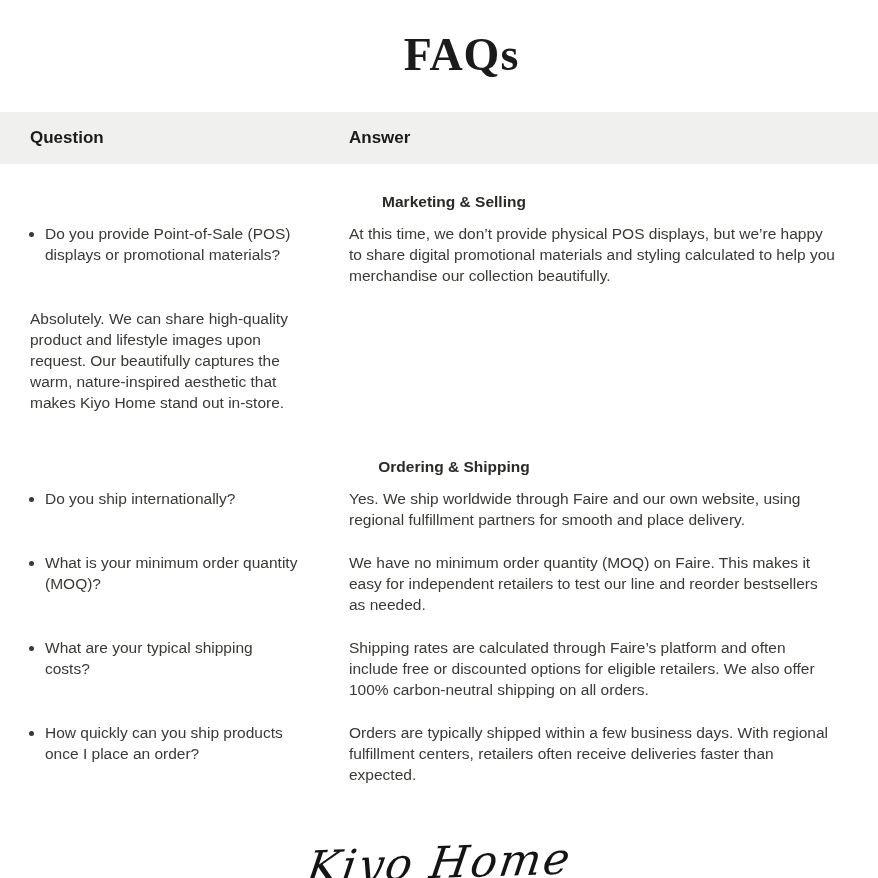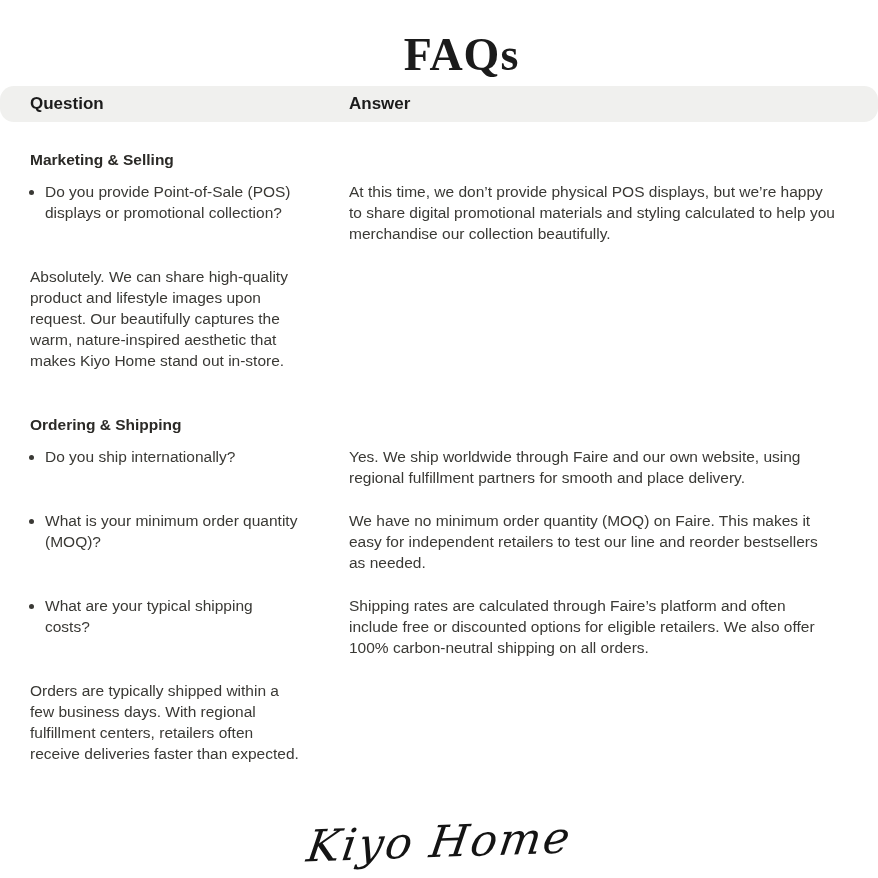--- a/index.html
+++ b/index.html
@@ -26,25 +26,24 @@
     padding-left:45px;
   }
   .grid{
     display:grid;
     grid-template-columns:270px 486px;
     column-gap:49px;
     padding-left:30px;
     padding-right:43px;
   }
   .header-band{
-    margin-top:6px;
+    margin-top:32px;
     background:var(--band);
-    height:36px;
+    height:52px;
     align-items:center;
-    border-radius:14px;
   }
   .header-cell{
     font-weight:700;
     font-size:17px;
     color:#1c1c1c;
   }
   .faq-body{
     padding-top:27px;
   }
   .section{
@@ -52,20 +51,21 @@
   }
   .section + .section{
     margin-top:43px;
   }
   .section-heading{
     font-weight:700;
     font-size:15.5px;
     line-height:21px;
     color:var(--heading);
     margin:0 0 11px 30px;
+    text-align:center;
   }
   .faq-row{
     margin-bottom:22px;
     align-items:start;
   }
   .question-cell ul{
     margin:0;
     padding-left:15px;
     list-style:disc outside;
   }
@@ -101,21 +101,21 @@
   <div class="header-cell">Answer</div>
 </div>
 
 <div class="faq-body">
   <div class="section">
     <h2 class="section-heading">Marketing &amp; Selling</h2>
     <div>
   <div class="grid faq-row">
     <div class="question-cell">
       <ul>
-        <li>Do you provide Point-of-Sale (POS) displays or promotional collection?</li>
+        <li>Do you provide Point-of-Sale (POS) displays or promotional materials?</li>
       </ul>
     </div>
     <div class="answer-cell">
       <p>At this time, we don’t provide physical POS displays, but we’re happy to share digital promotional materials and styling calculated to help you merchandise our collection beautifully.</p>
     </div>
   </div>
 
   <div class="grid faq-row">
     <div class="answer-cell">
       <p>Absolutely. We can share high-quality product and lifestyle images upon request. Our beautifully captures the warm, nature-inspired aesthetic that makes Kiyo Home stand out in-store.</p>
@@ -154,20 +154,25 @@
       <ul>
         <li>What are your typical shipping costs?</li>
       </ul>
     </div>
     <div class="answer-cell">
       <p>Shipping rates are calculated through Faire’s platform and often include free or discounted options for eligible retailers. We also offer 100% carbon-neutral shipping on all orders.</p>
     </div>
   </div>
 
   <div class="grid faq-row">
+    <div class="question-cell">
+      <ul>
+        <li>How quickly can you ship products once I place an order?</li>
+      </ul>
+    </div>
     <div class="answer-cell">
       <p>Orders are typically shipped within a few business days. With regional fulfillment centers, retailers often receive deliveries faster than expected.</p>
     </div>
   </div>
 </div>
   </div>
 </div>
 
 <div class="signature">
   <span class="signature-text">Kiyo Home</span>

